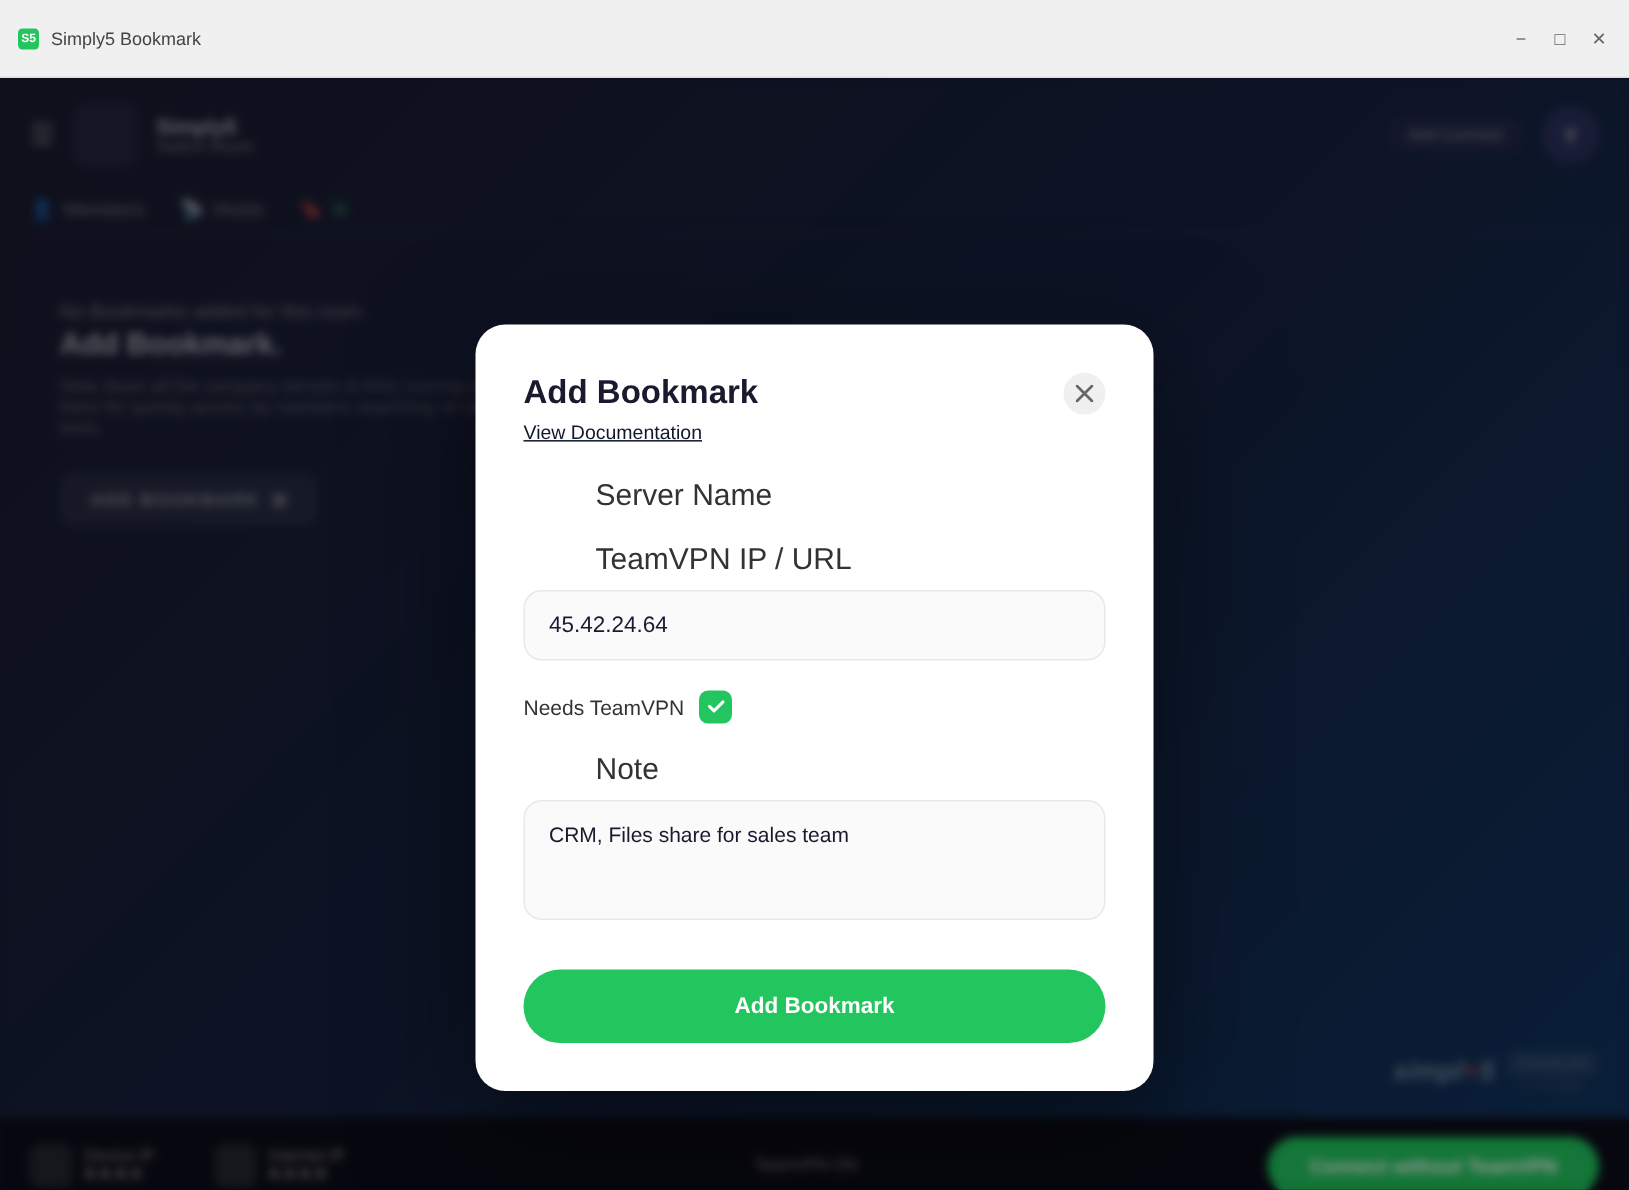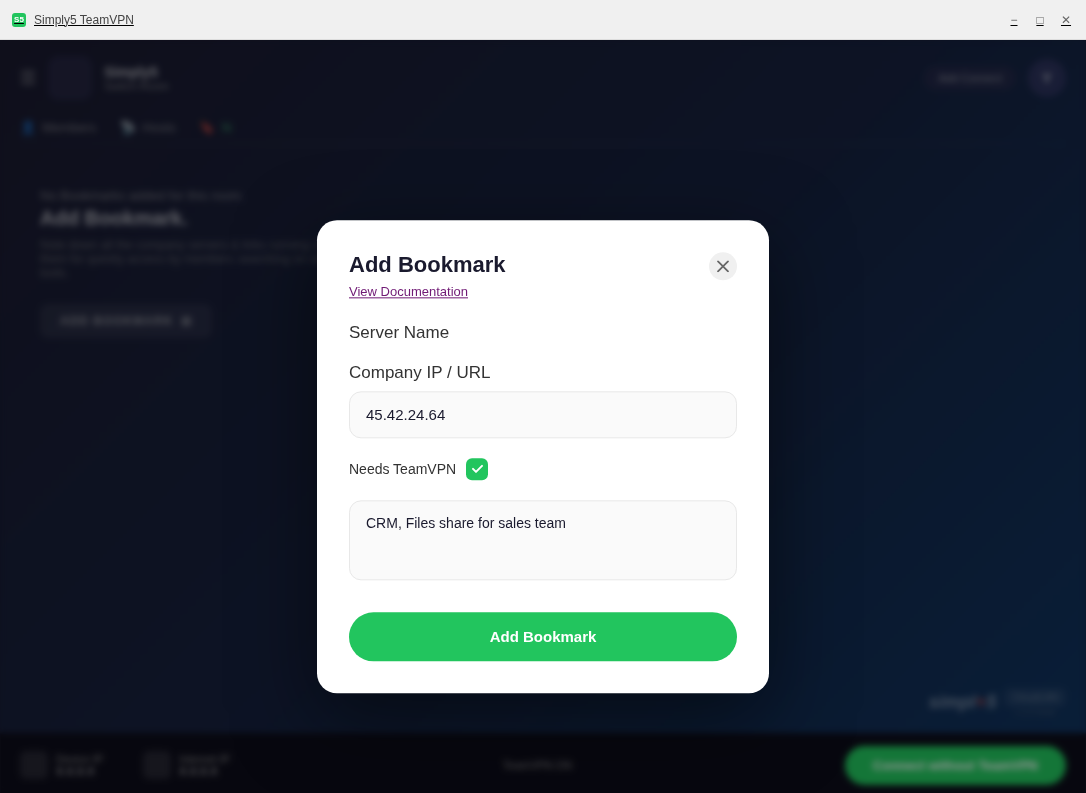--- a/index.html
+++ b/index.html
@@ -243,37 +243,38 @@
       display: flex;
       align-items: center;
       justify-content: center;
       cursor: pointer;
       color: #666;
       font-size: 14px;
       border: none;
       outline: none;
     }
     .modal-doc-link {
-      color: #701a75;
+      color: #0f172a;
       font-size: 13px;
       text-decoration: underline;
       margin-bottom: 24px;
       display: block;
       cursor: pointer;
     }
 
     .form-group {
       margin-bottom: 20px;
     }
     .form-label {
-      font-size: 17px;
+      font-size: 20px;
       color: #333;
       margin-bottom: 8px;
       display: block;
       font-weight: 500;
+      margin-left: 48px;
     }
     .form-input {
       width: 100%;
       padding: 14px 16px;
       border: 1.5px solid #e8e8e8;
       border-radius: 12px;
       font-size: 15px;
       color: #1a1a2e;
       background: #fafafa;
       outline: none;
@@ -330,29 +331,28 @@
       font-size: 15px;
       font-weight: 600;
       cursor: pointer;
       transition: background 0.2s;
       margin-top: 8px;
     }
 
     
     .window-chrome {
       background: #f0f0f0;
-      height: 40px;
+      height: 52px;
       display: flex;
       align-items: center;
       justify-content: space-between;
       padding: 0 12px;
       border-bottom: 1px solid #ddd;
       position: relative;
       z-index: 30;
-      text-decoration: underline;
     }
     .window-title {
       display: flex;
       align-items: center;
       gap: 8px;
       font-size: 12px;
       color: #444;
     }
     .window-icon {
       width: 14px;
@@ -383,21 +383,21 @@
     }
   </style>
 </head>
 <body>
 
 <div class="window-chrome">
   <div class="window-title">
     <div class="window-icon">
       <span>S5</span>
     </div>
-    <span>Simply5 TeamVPN</span>
+    <span>Simply5 Bookmark</span>
   </div>
   <div class="window-controls">
     <div class="wc-btn">−</div>
     <div class="wc-btn">□</div>
     <div class="wc-btn">✕</div>
   </div>
 </div>
 
 <div style="position:relative; height: calc(793px - 36px);">
   <div class="app-bg">
@@ -477,32 +477,33 @@
       </button>
     </div>
 
     <a class="modal-doc-link">View Documentation</a>
 
     <div class="form-group">
       <label class="form-label">Server Name</label>
     </div>
 
     <div class="form-group">
-      <label class="form-label">Company IP / URL</label>
+      <label class="form-label">TeamVPN IP / URL</label>
       <input type="text" class="form-input" value="45.42.24.64" style="">
     </div>
 
     <div class="checkbox-row">
       <label class="checkbox-label">Needs TeamVPN</label>
       <div class="custom-checkbox">
         <svg viewBox="0 0 13 13" fill="none" xmlns="http://www.w3.org/2000/svg">
           <path d="M2 6.5L5 9.5L11 3.5" stroke="white" stroke-width="2" stroke-linecap="round" stroke-linejoin="round"></path>
         </svg>
       </div>
     </div>
 
     <div class="form-group">
+      <label class="form-label">Note</label>
       <textarea class="form-textarea" style="">CRM, Files share for sales team</textarea>
     </div>
 
     <button class="submit-btn">Add Bookmark</button>
   </div>
 </div>
 
 </body></html>

